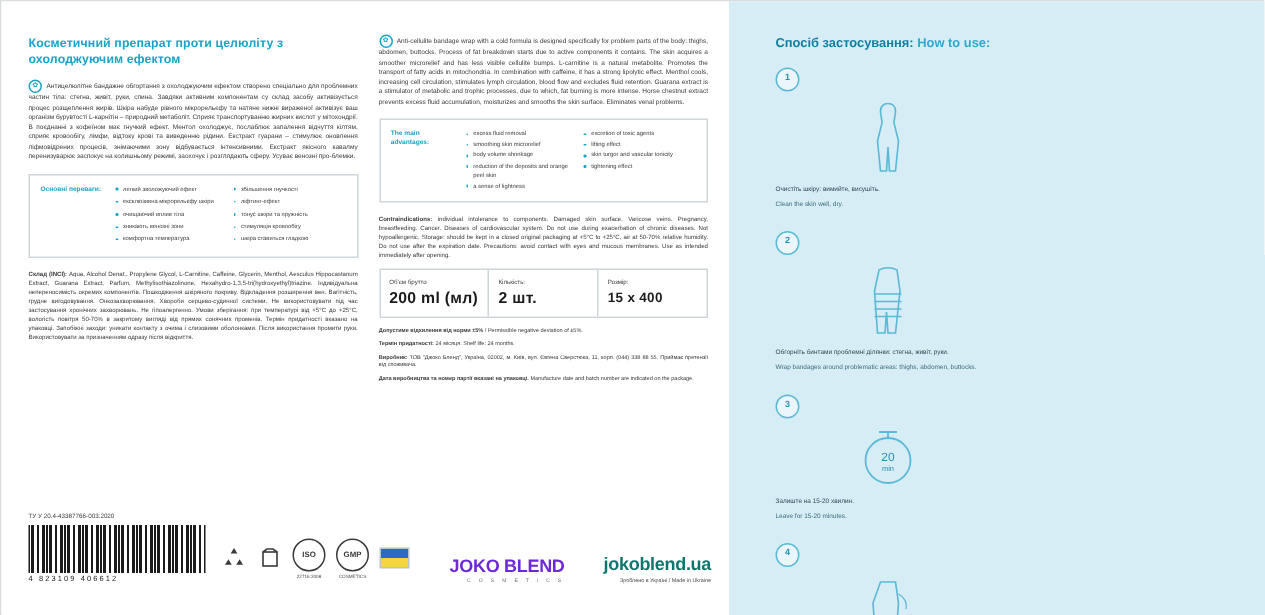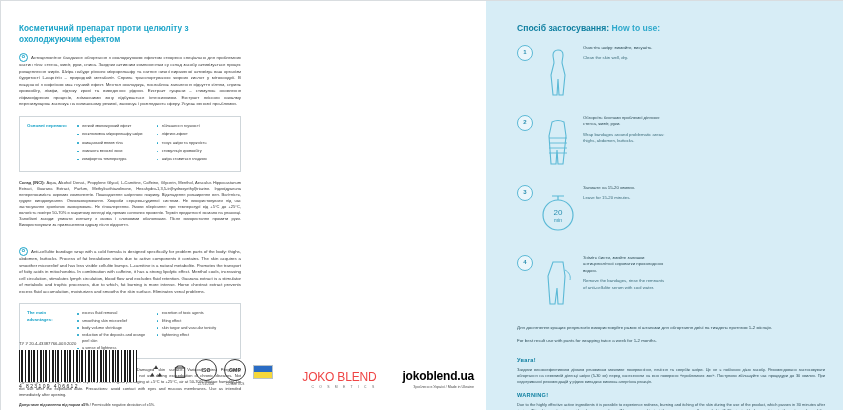--- a/index.html
+++ b/index.html
@@ -16,21 +16,21 @@
     box-sizing:border-box;
     border:1px solid #d9dde0;
     background:#ffffff;
   }
   
   .left{
     position:absolute;left:0;top:0;width:485px;height:410px;
     background:#ffffff;
     box-sizing:border-box;
     padding:22px 14px 10px 18px;
-    display:flex;flex-direction:column;gap:14px;
+    display:flex;flex-direction:row;gap:14px;
   }
   .col{width:222px;}
   .headline{
     color:#1aa3c8;
     font-size:8.2px;
     font-weight:bold;
     line-height:1.35;
     margin-bottom:8px;
     letter-spacing:.1px;
   }
@@ -136,20 +136,21 @@
   }
   .r-head .en{color:#2fa9cc;font-weight:bold;}
   .steps{
     display:flex;flex-wrap:wrap;
     gap:10px 12px;
   }
   .step{
     width:150px;
     display:flex;gap:4px;
     margin-bottom:4px;
+    flex-direction:column;
   }
   .step-num{
     flex:0 0 14px;
     width:14px;height:14px;border-radius:50%;
     border:.8px solid #5bb9d6;
     color:#2a8fb0;font-size:6px;font-weight:bold;
     text-align:center;line-height:13px;
     background:#eaf6fb;
   }
   .step-art{
@@ -216,27 +217,27 @@
   }
   .icn-cap{font-size:3.1px;margin-top:1px;color:#4a4a4a;}
   .flag{
     width:18px;height:12px;border:.5px solid #b9c3c8;
     background:linear-gradient(to bottom,#2a6cc4 0 50%, #f5d73b 50% 100%);
   }
   .brand{
     margin-left:auto;text-align:right;
   }
   .brand-joko{
-    font-size:12px;font-weight:normal;color:#ef4444;letter-spacing:-.2px;
+    font-size:12px;font-weight:bold;color:#6d28d9;letter-spacing:-.2px;
   }
   .brand-cos{
     font-size:3.4px;letter-spacing:2.2px;color:#6b6b6b;margin-top:1px;
   }
   .brand-site{
-    font-size:12px;font-weight:bold;color:#000000;letter-spacing:-.2px;
+    font-size:12px;font-weight:bold;color:#0f766e;letter-spacing:-.2px;
   }
   .brand-made{
     font-size:3.6px;color:#4a4a4a;margin-top:2px;
   }
   .brand-wrap{
     display:flex;gap:26px;align-items:flex-end;margin-left:auto;
   }
   svg{display:block;}
 </style>
 </head>
@@ -292,20 +293,34 @@
           <div class="li">tightening effect</div>
           <div class="li">a sense of lightness</div>
         </div>
       </div>
 
       <div class="smallpara">
         <b>Contraindications:</b>
         <span>individual intolerance to components. Damaged skin surface. Varicose veins. Pregnancy, breastfeeding. Cancer. Diseases of cardiovascular system. Do not use during exacerbation of chronic diseases. Not hypoallergenic. Storage: should be kept in a closed original packaging at +5°C to +25°C, air at 50-70% relative humidity. Do not use after the expiration date. Precautions: avoid contact with eyes and mucous membranes. Use as intended immediately after opening.</span>
       </div>
 
+      <div class="infobox">
+        <div class="cell">
+          <div class="cell-label">Об'єм брутто</div>
+          <div class="cell-value">200 ml (мл)</div>
+        </div>
+        <div class="cell">
+          <div class="cell-label">Кількість:</div>
+          <div class="cell-value">2 шт.</div>
+        </div>
+        <div class="cell">
+          <div class="cell-label">Розмір:</div>
+          <div class="cell-value sm">15 х 400</div>
+        </div>
+      </div>
 
       <div class="tinypara">
         <b>Допустиме відхилення від норми ±5%</b>
         <span>/ Permissible negative deviation of ±5%.</span>
       </div>
       <div class="tinypara">
         <b>Термін придатності:</b>
         <span> 24 місяця. Shelf life: 24 months.</span>
       </div>
       <div class="tinypara">

